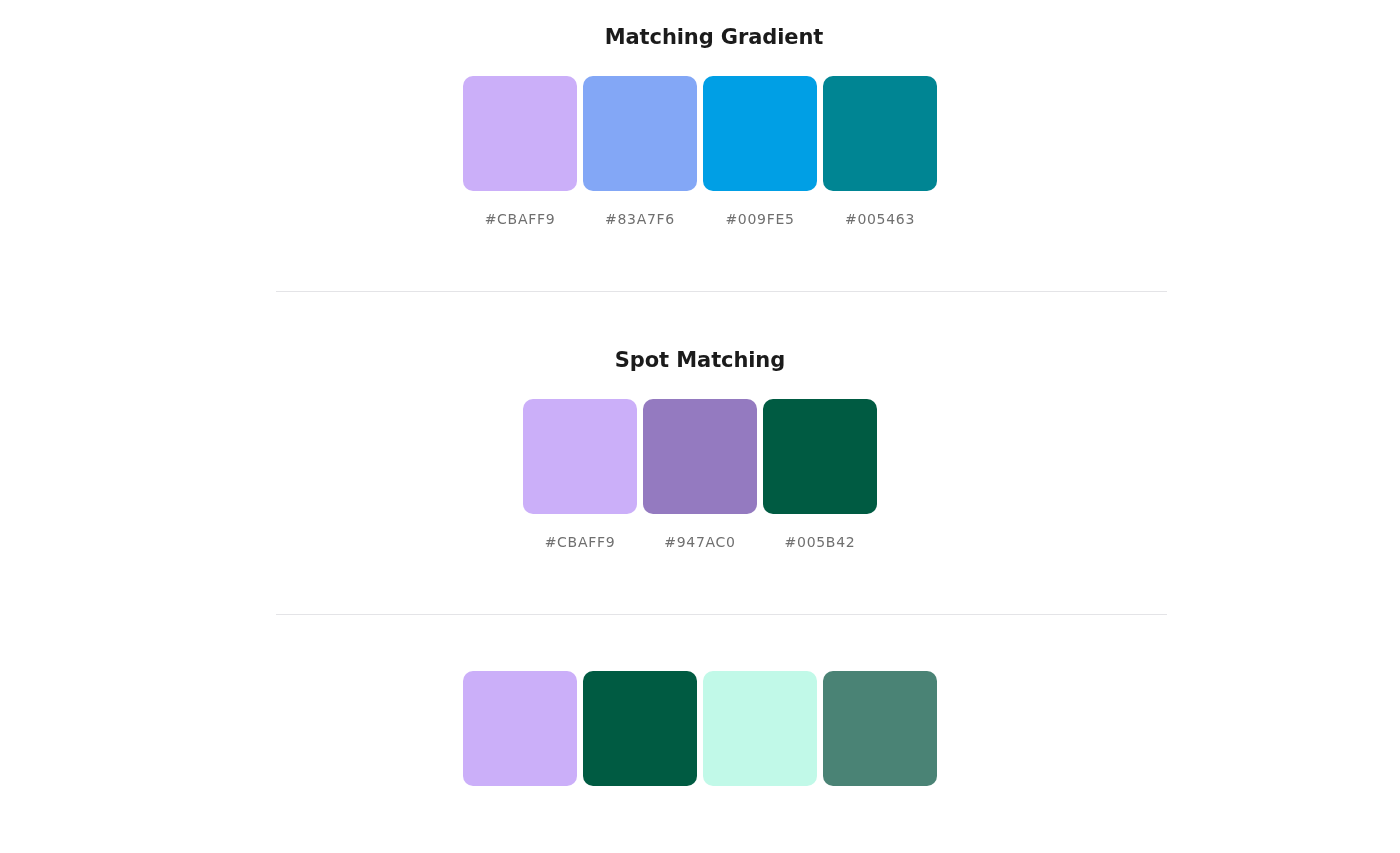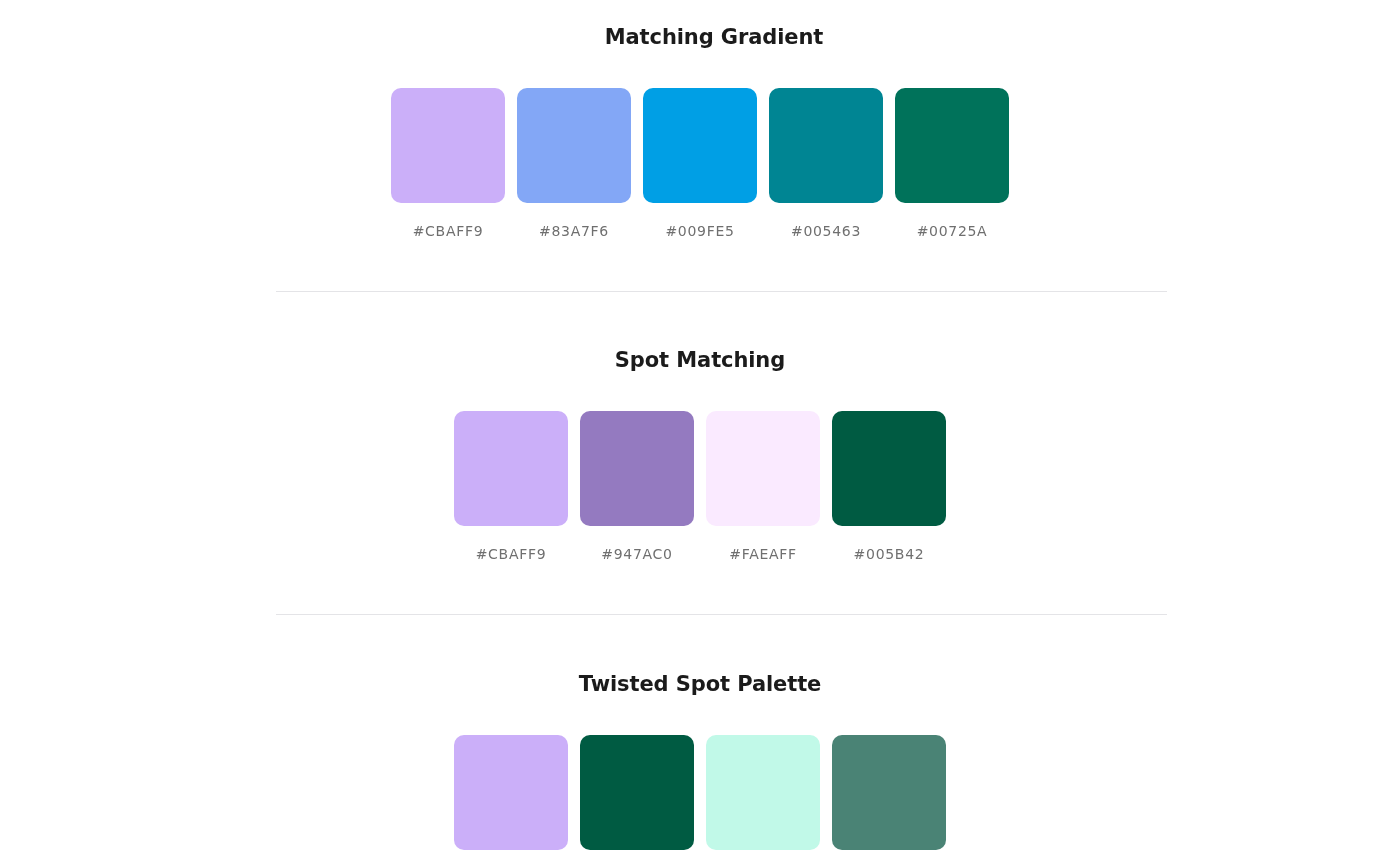--- a/index.html
+++ b/index.html
@@ -43,22 +43,22 @@
     font-family: "DejaVu Sans", "Liberation Sans", sans-serif;
   }
   #section-gradient .section-title { margin-top: 22px; margin-left: 28px; }
   #section-spot .section-title     { margin-top: 22px; }
   #section-twisted .section-title  { margin-top: 22px; }
 
   
   .swatch-row {
     display: flex;
     justify-content: center;
-    gap: 12px;
-    margin-top: 36px;
+    gap: 6px;
+    margin-top: 24px;
   }
   .swatch-cell {
     display: flex;
     flex-direction: column;
     align-items: center;
     width: 114px;
   }
   .swatch {
     width: 114px;
     height: 115px;
@@ -104,55 +104,46 @@
           <div class="swatch-label">#83A7F6</div>
         </div>
         <div class="swatch-cell">
           <div class="swatch" title="#009FE5" style="background-color: rgb(0, 159, 229);"></div>
           <div class="swatch-label">#009FE5</div>
         </div>
         <div class="swatch-cell">
           <div class="swatch" title="#008593" style="background-color: rgb(0, 133, 147);"></div>
           <div class="swatch-label">#005463</div>
         </div>
-        <div class="swatch-cell">
-          <div class="swatch" title="#00725A" style="background-color: rgb(0, 114, 90);"></div>
-          <div class="swatch-label">#00725A</div>
-        </div>
       </div>
   </section>
 
   <hr class="divider" id="divider-1">
 
   <section class="section" id="section-spot">
     <h2 class="section-title">Spot Matching</h2>
     <div class="swatch-row" id="row-spot">
         <div class="swatch-cell">
           <div class="swatch" title="#CBAFF9" style="background-color: rgb(203, 175, 249);"></div>
           <div class="swatch-label">#CBAFF9</div>
         </div>
         <div class="swatch-cell">
           <div class="swatch" title="#947AC0" style="background-color: rgb(148, 122, 192);"></div>
           <div class="swatch-label">#947AC0</div>
         </div>
         <div class="swatch-cell">
-          <div class="swatch" title="#FAEAFF" style="background-color: rgb(250, 234, 255);"></div>
-          <div class="swatch-label">#FAEAFF</div>
-        </div>
-        <div class="swatch-cell">
           <div class="swatch" title="#005B42" style="background-color: rgb(0, 91, 66);"></div>
           <div class="swatch-label">#005B42</div>
         </div>
       </div>
   </section>
 
   <hr class="divider" id="divider-2">
 
   <section class="section" id="section-twisted">
-    <h2 class="section-title">Twisted Spot Palette</h2>
     <div class="swatch-row" id="row-twisted">
         <div class="swatch-cell">
           <div class="swatch" title="#CBAFF9" style="background-color: rgb(203, 175, 249);"></div>
         </div>
         <div class="swatch-cell">
           <div class="swatch" title="#005B42" style="background-color: rgb(0, 91, 66);"></div>
         </div>
         <div class="swatch-cell">
           <div class="swatch" title="#C1F9E8" style="background-color: rgb(193, 249, 232);"></div>
         </div>

